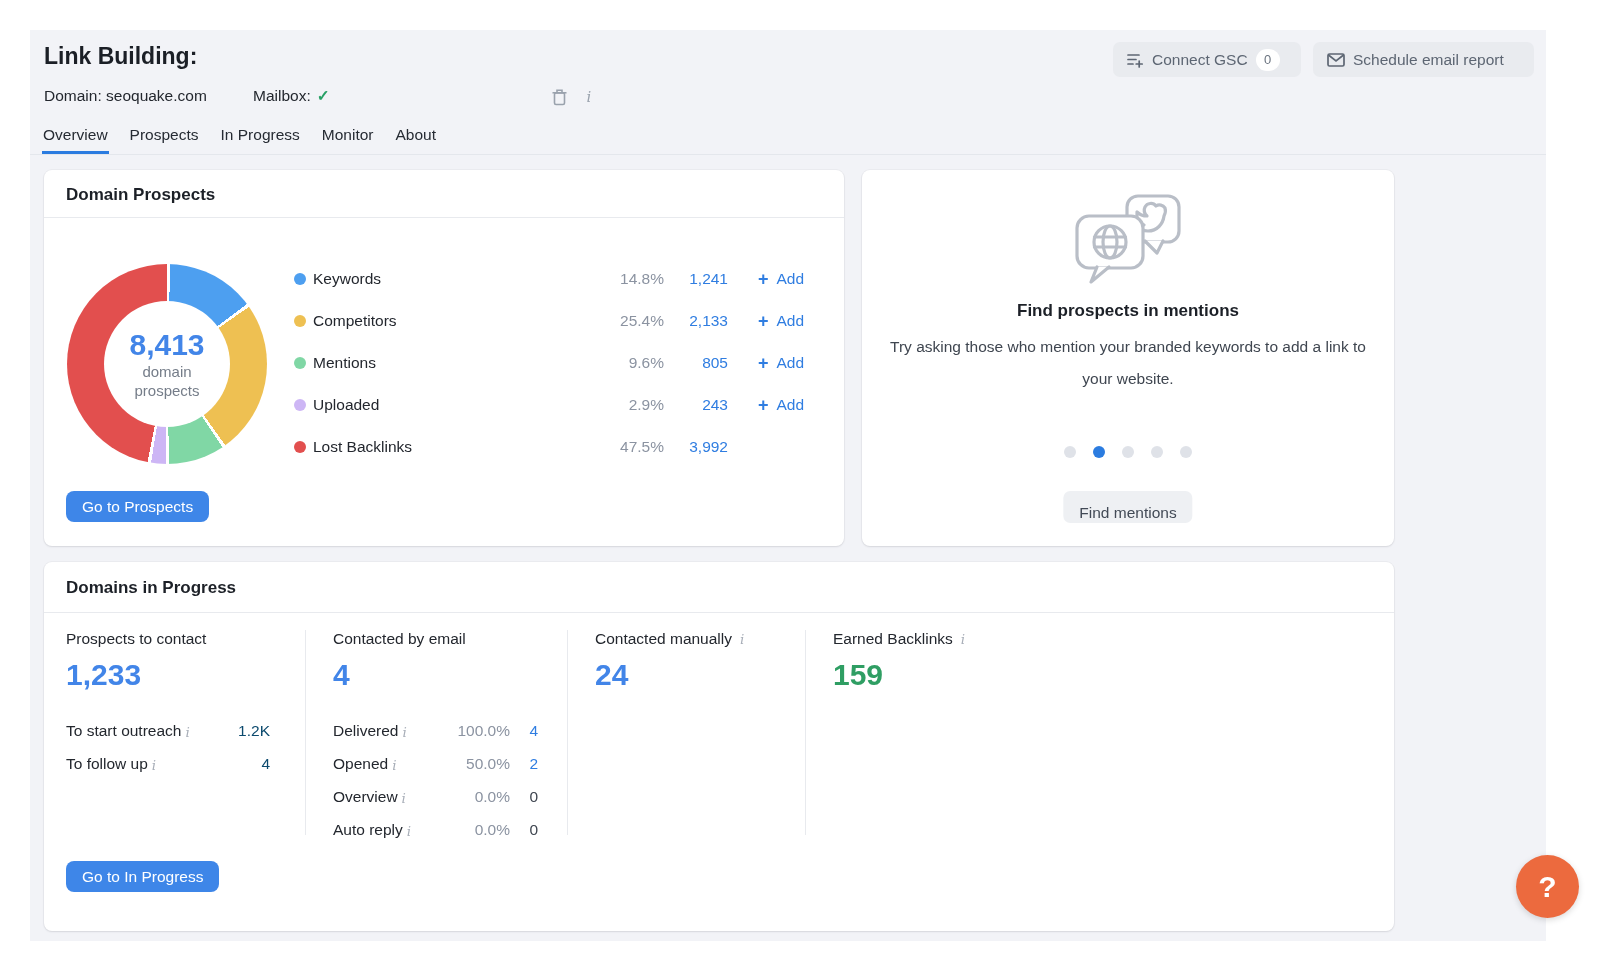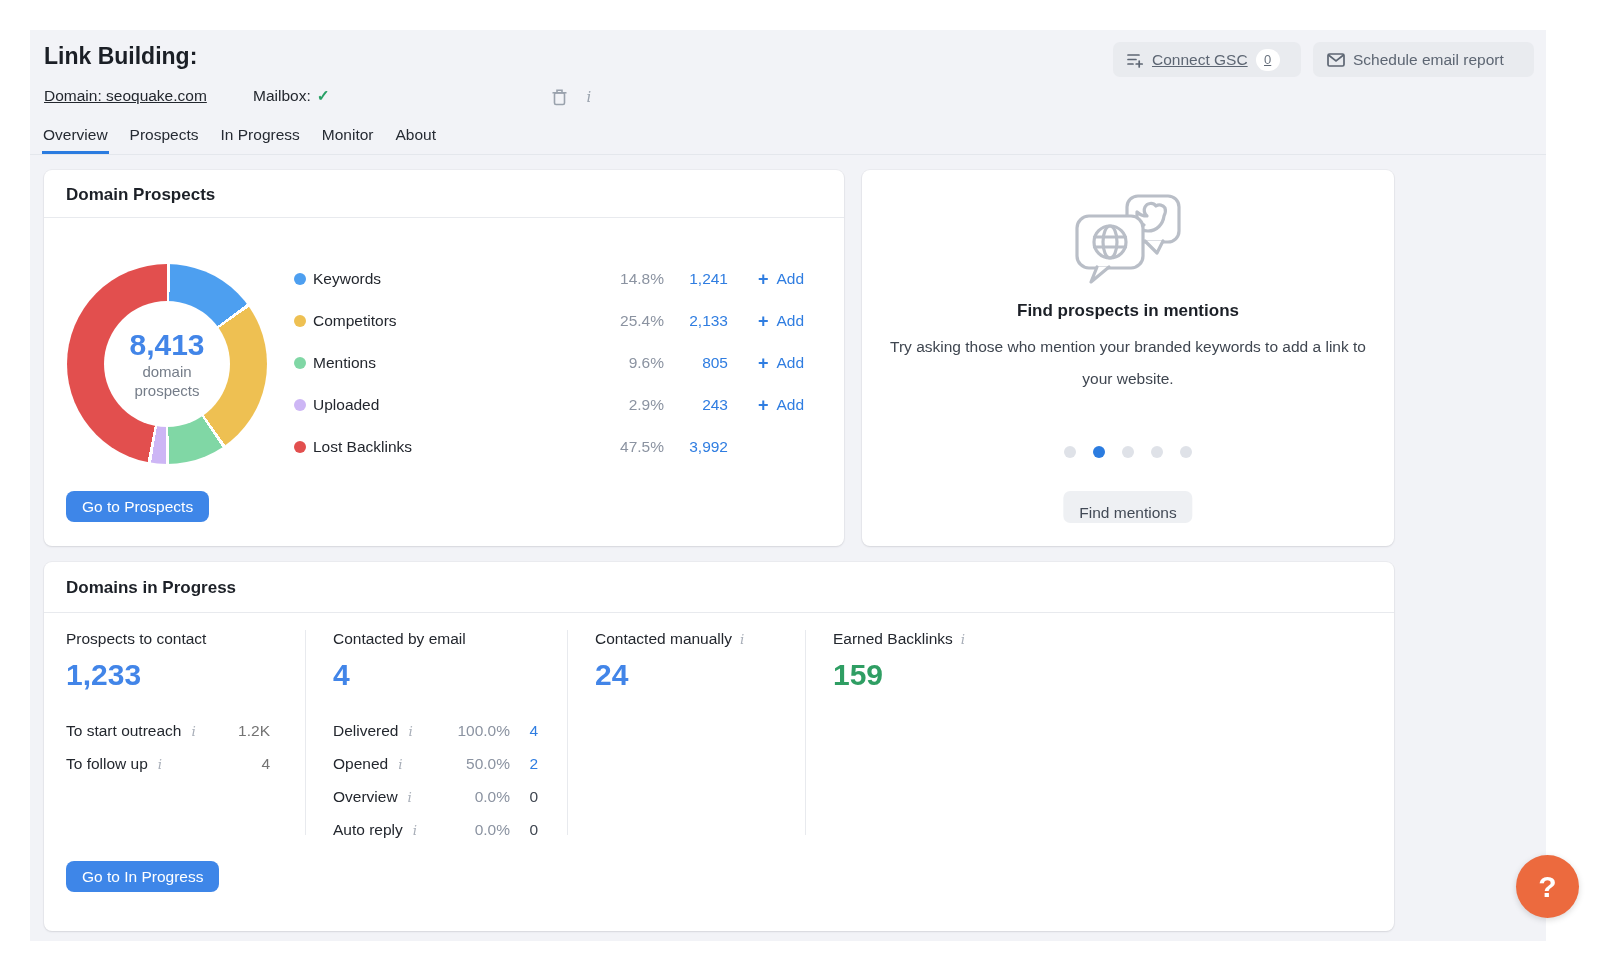--- a/index.html
+++ b/index.html
@@ -3,29 +3,29 @@
 <meta charset="utf-8">
 <style>
   * { margin:0; padding:0; box-sizing:border-box; }
   html,body { width:1600px; height:964px; }
   body { font-family:"Liberation Sans", sans-serif; background:#ffffff; position:relative; overflow:hidden; color:#23272e; }
 
   .panel { position:absolute; left:30px; top:30px; width:1516px; height:911px; background:#f2f3f7; }
 
   
   .page-title { position:absolute; left:14px; top:13px; font-size:23px; font-weight:bold; color:#1b1f26; }
-  .meta-domain { position:absolute; left:14px; top:57px; font-size:15.5px;text-decoration:underline; }
+  .meta-domain { position:absolute; left:14px; top:57px; font-size:15.5px; }
   .meta-mailbox { position:absolute; left:223px; top:57px; font-size:15.5px; }
   .check-icon { color:#27a065; font-weight:bold; margin-left:6px; }
   .icon-btn { position:absolute; top:56px; width:22px; height:22px; border:none; background:transparent; cursor:pointer; color:#9aa2ad; display:flex; align-items:center; justify-content:center; }
   .trash-btn { left:518px; }
   .info-btn { left:548px; font-size:15px; font-family:"DejaVu Serif", serif; font-style:italic; }
 
   .top-btn { position:absolute; top:12px; height:35px; background:#e9ebef; border:none; border-radius:7px; font-size:15.5px; color:#5d6673; display:flex; align-items:center; gap:8px; padding:0 14px; cursor:pointer; font-family:"Liberation Sans", sans-serif; }
-  .btn-gsc { left:1083px; width:188px;text-decoration:underline; }
+  .btn-gsc { left:1083px; width:188px; }
   .btn-schedule { left:1283px; width:221px; }
   .gsc-badge { background:#ffffff; border-radius:11px; min-width:24px; height:22px; line-height:22px; text-align:center; font-size:13px; color:#6b7480; }
 
   
   .tabs { position:absolute; left:0; top:94px; width:1516px; height:31px; border-bottom:1px solid #e4e7ec; display:flex; gap:20px; padding-left:12px; }
   .tab { font-size:15.5px; color:#262b33; padding:2px 1px 0 1px; cursor:pointer; height:30px; border-bottom:3px solid transparent; }
   .tab.active { border-bottom-color:#2b7ce0; }
 
   
   .card { position:absolute; background:#ffffff; border-radius:8px; box-shadow:0 1px 2px rgba(25,32,45,.10), 0 0 0 1px rgba(25,32,45,.03); }
@@ -74,25 +74,25 @@
   .col-3 { left:551px; width:210px; }
   .col-4 { left:789px; width:210px; }
   .v-div { position:absolute; top:68px; width:1px; height:205px; background:#e8eaee; }
   .vd-1 { left:261px; } .vd-2 { left:523px; } .vd-3 { left:761px; }
 
   .col-label { font-size:15.5px; color:#23272e; display:flex; align-items:center; gap:8px; }
   .big-num { font-size:30px; font-weight:bold; margin-top:10px; }
   .num-blue { color:#4285e8; } .num-green { color:#2f9e63; }
   .sub-rows { margin-top:22px; }
   .sub-row { display:flex; align-items:center; font-size:15.5px; height:33px; }
-  .sub-label { display:flex; align-items:center; gap:10px; flex:1; color:#23272e; }
+  .sub-label { display:flex; align-items:flex-end; gap:4px; flex:1; color:#23272e; }
   .sub-pct { width:60px; text-align:right; color:#8b93a1; }
   .sub-count { width:28px; text-align:right; }
   .sub-count.blue { color:#2f7de1; } .sub-count.dark { color:#3f4650; }
-  .sub-val-blue { text-align:left; color:#737373;margin-left:36px; }
+  .sub-val-blue { text-align:left; color:#0c4a6e;margin-left:36px; }
 
   .info-icon { font-family:"DejaVu Serif", serif; font-style:italic; font-size:13.5px; color:#a8aeb8; cursor:pointer; }
 
   
   .help-btn { position:absolute; left:1516px; top:855px; width:63px; height:63px; border-radius:50%; background:#ec6a3e; border:none; color:#ffffff; font-size:30px; font-weight:bold; cursor:pointer; box-shadow:0 2px 6px rgba(0,0,0,.15); font-family:"Liberation Sans", sans-serif; }
 
   svg { display:block; }
 </style>
 </head>
 <body>

